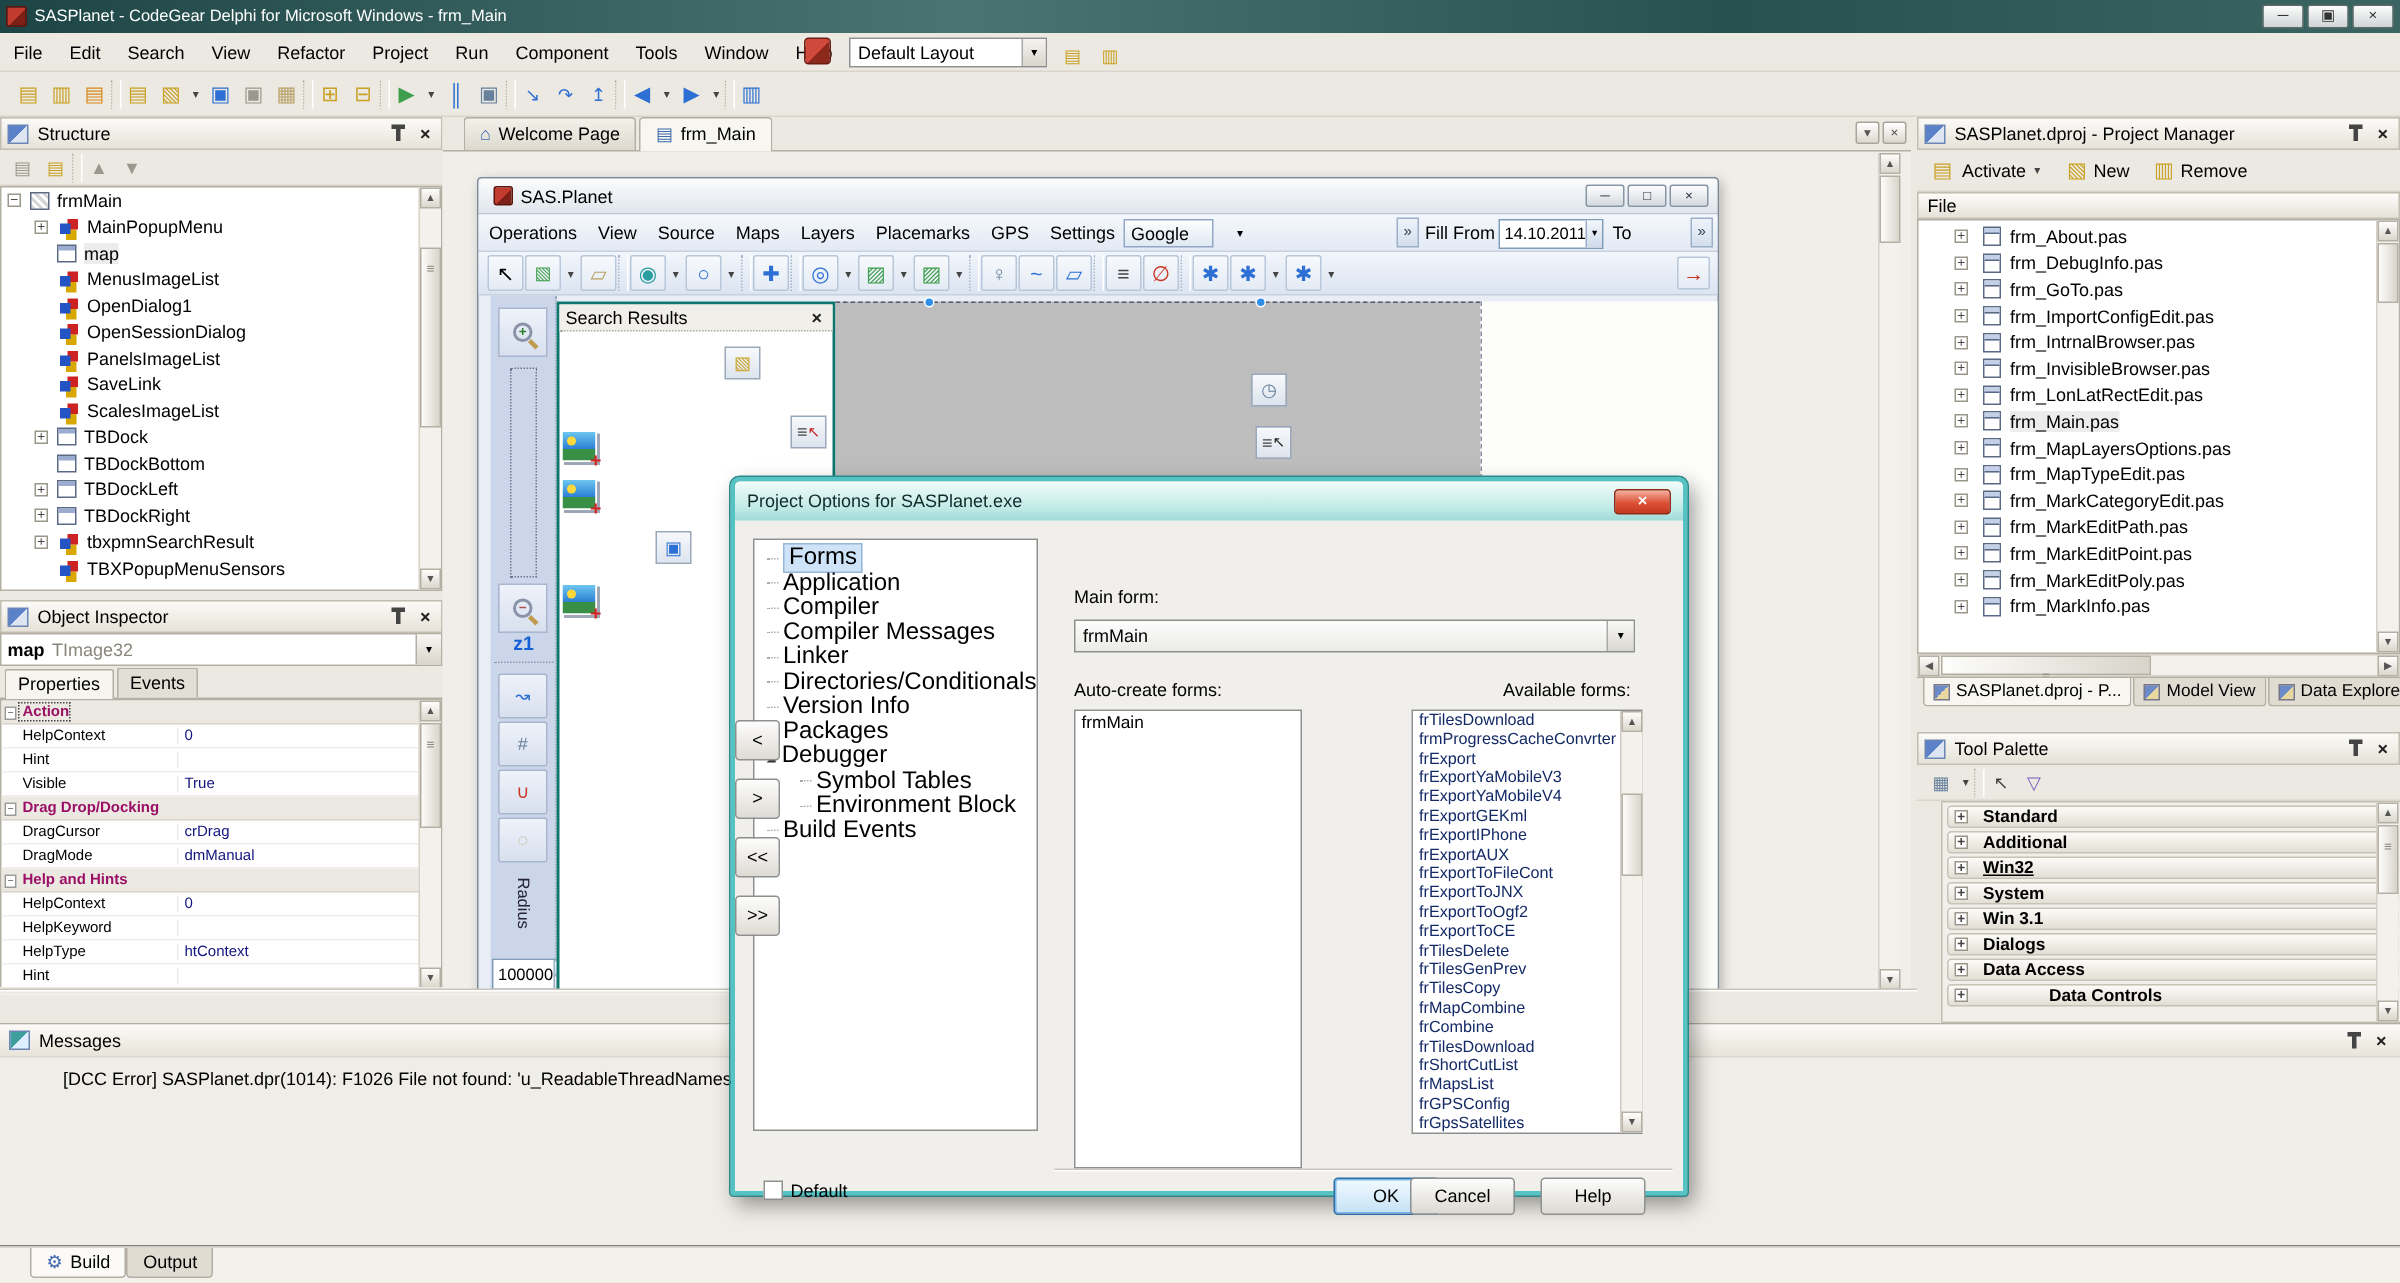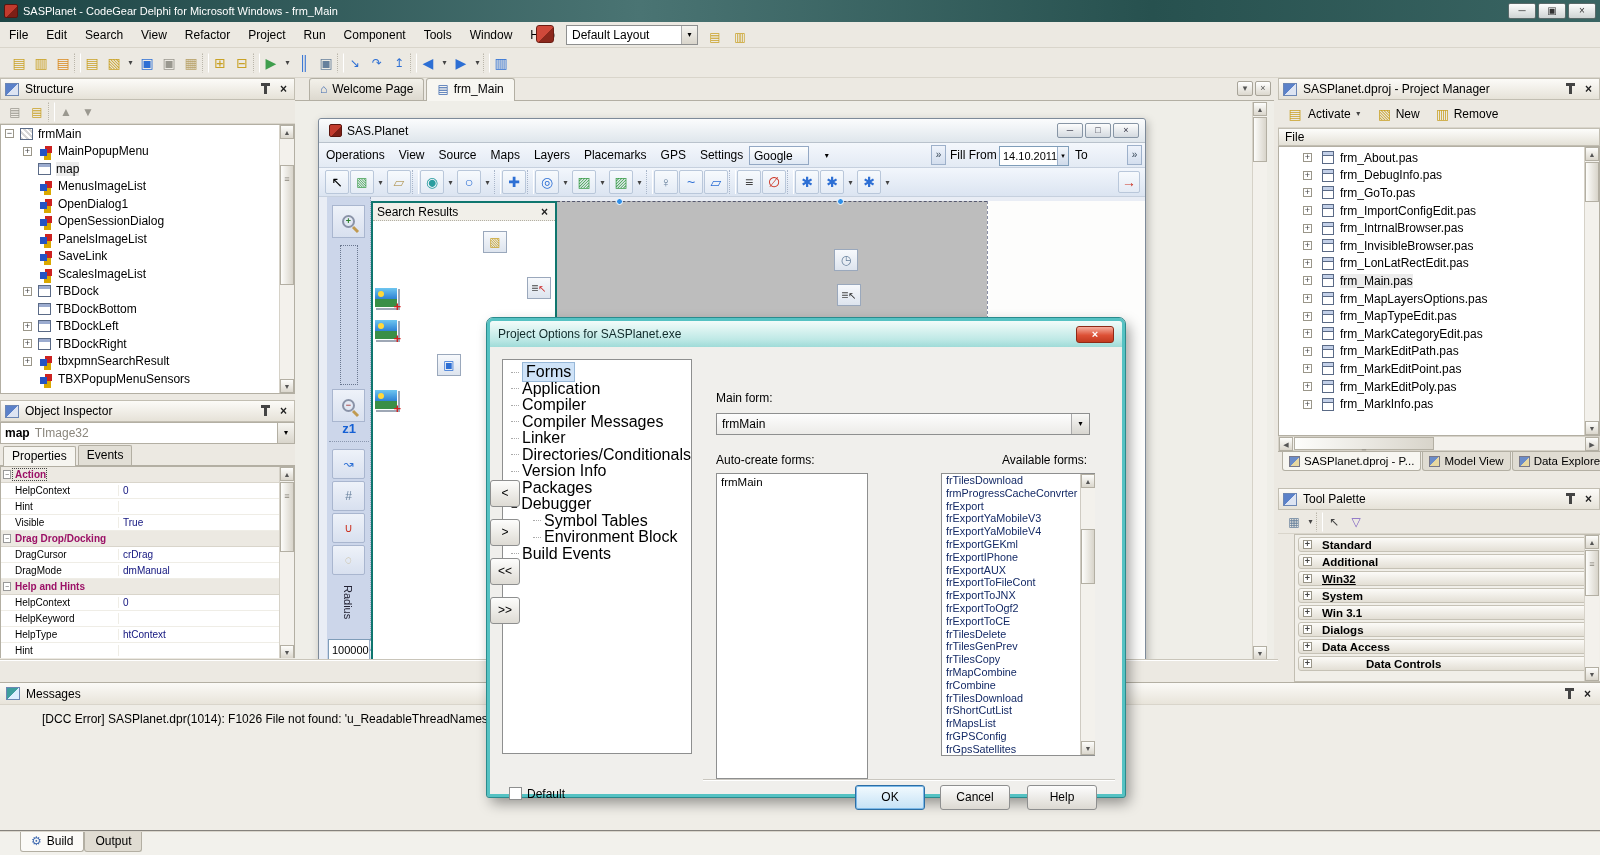--- a/index.html
+++ b/index.html
@@ -153,21 +153,21 @@
   #mainform-combo { position:absolute; left:226px; top:66px; width:374px; height:22px; background:linear-gradient(#fdfdfd,#ecebe8); border:1px solid #8e8f8f; display:flex; align-items:center; padding-left:5px; font-size:12px; }
   #mainform-combo .ddb { margin-left:auto; width:18px; height:20px; background:linear-gradient(#f8f8f6,#d8d6d0); border-left:1px solid #aaa; text-align:center; font-size:8px; line-height:20px; }
   #autolist { position:absolute; left:226px; top:126px; width:152px; height:306px; background:#fff; border:1px solid #8e8f8f; font-size:11.5px; padding:2px 0 0 4px; }
   #availlist { position:absolute; left:451px; top:126px; width:154px; height:283px; background:#fff; border:1px solid #8e8f8f; font-size:10.8px; overflow:hidden; }
   .av-item { line-height:12.8px; padding-left:4px; color:#142a66; white-space:nowrap; }
   #avsb { position:absolute; right:0; top:0; width:15px; height:281px; background:#f3f1ec; border-left:1px solid #cfcbc2; }
   .xfer { position:absolute; left:0; width:30px; height:27px; background:linear-gradient(#fdfdfc,#dedbd4); border:1px solid #8e8f8f; border-radius:3px; font-size:12px; text-align:center; line-height:25px; }
   #dlg-sep { position:absolute; left:213px; top:432px; width:412px; border-top:1px solid #c9c6bf; border-bottom:1px solid #fff; }
   .chk { width:13px; height:13px; background:#fff; border:1px solid #8e8f8f; display:inline-block; vertical-align:-2px; margin-right:5px; }
   .dbtn { position:absolute; top:438px; width:70px; height:25px; background:linear-gradient(#fdfdfd,#dcd9d2); border:1px solid #8e8f8f; border-radius:3px; text-align:center; line-height:23px; font-size:12px; }
-  .dbtn.def { background:linear-gradient(#f2fafe,#c5e2f6); border:1px solid #2c6ea5; box-shadow:0 0 0 1px #7cb9e8 inset; }
+  .dbtn.def { background:linear-gradient(#f2fafe,#c5e2f6); border:1px solid #2c6ea5; box-shadow:0 0 0 1px #7cb9e8 inset;margin-left:34px; }
 
   
   #rightcol { left:1278px; top:78px; width:322px; height:604px; }
   #pm-tb { position:absolute; left:0; top:22px; width:322px; height:28px; background:#ece9e2; border-bottom:1px solid #d9d5cb; display:flex; align-items:center; padding-left:6px; font-size:12px; }
   #pm-filehdr { position:absolute; left:0; top:50px; width:322px; height:18px; background:linear-gradient(#fdfdfb,#e4e1d7); border:1px solid #c2beb2; padding:1px 6px; font-size:12px; }
   #pm-tree { position:absolute; left:0; top:68px; width:322px; height:290px; background:#fff; border:1px solid #b3afa3; overflow:hidden; padding-top:2px; }
   .pmrow { display:flex; align-items:center; height:17.6px; padding-left:24px; white-space:nowrap; }
   .fico { width:12px; height:13px; background:#fff; border:1px solid #5a6a86; position:relative; margin:0 6px 0 5px; flex:none; }
   .fico::before { content:""; position:absolute; left:0; right:0; top:0; height:3px; background:#c3d0e8; border-bottom:1px solid #5a6a86; }
   .pmrow.hot .pmlabel { background:#ececec; }

